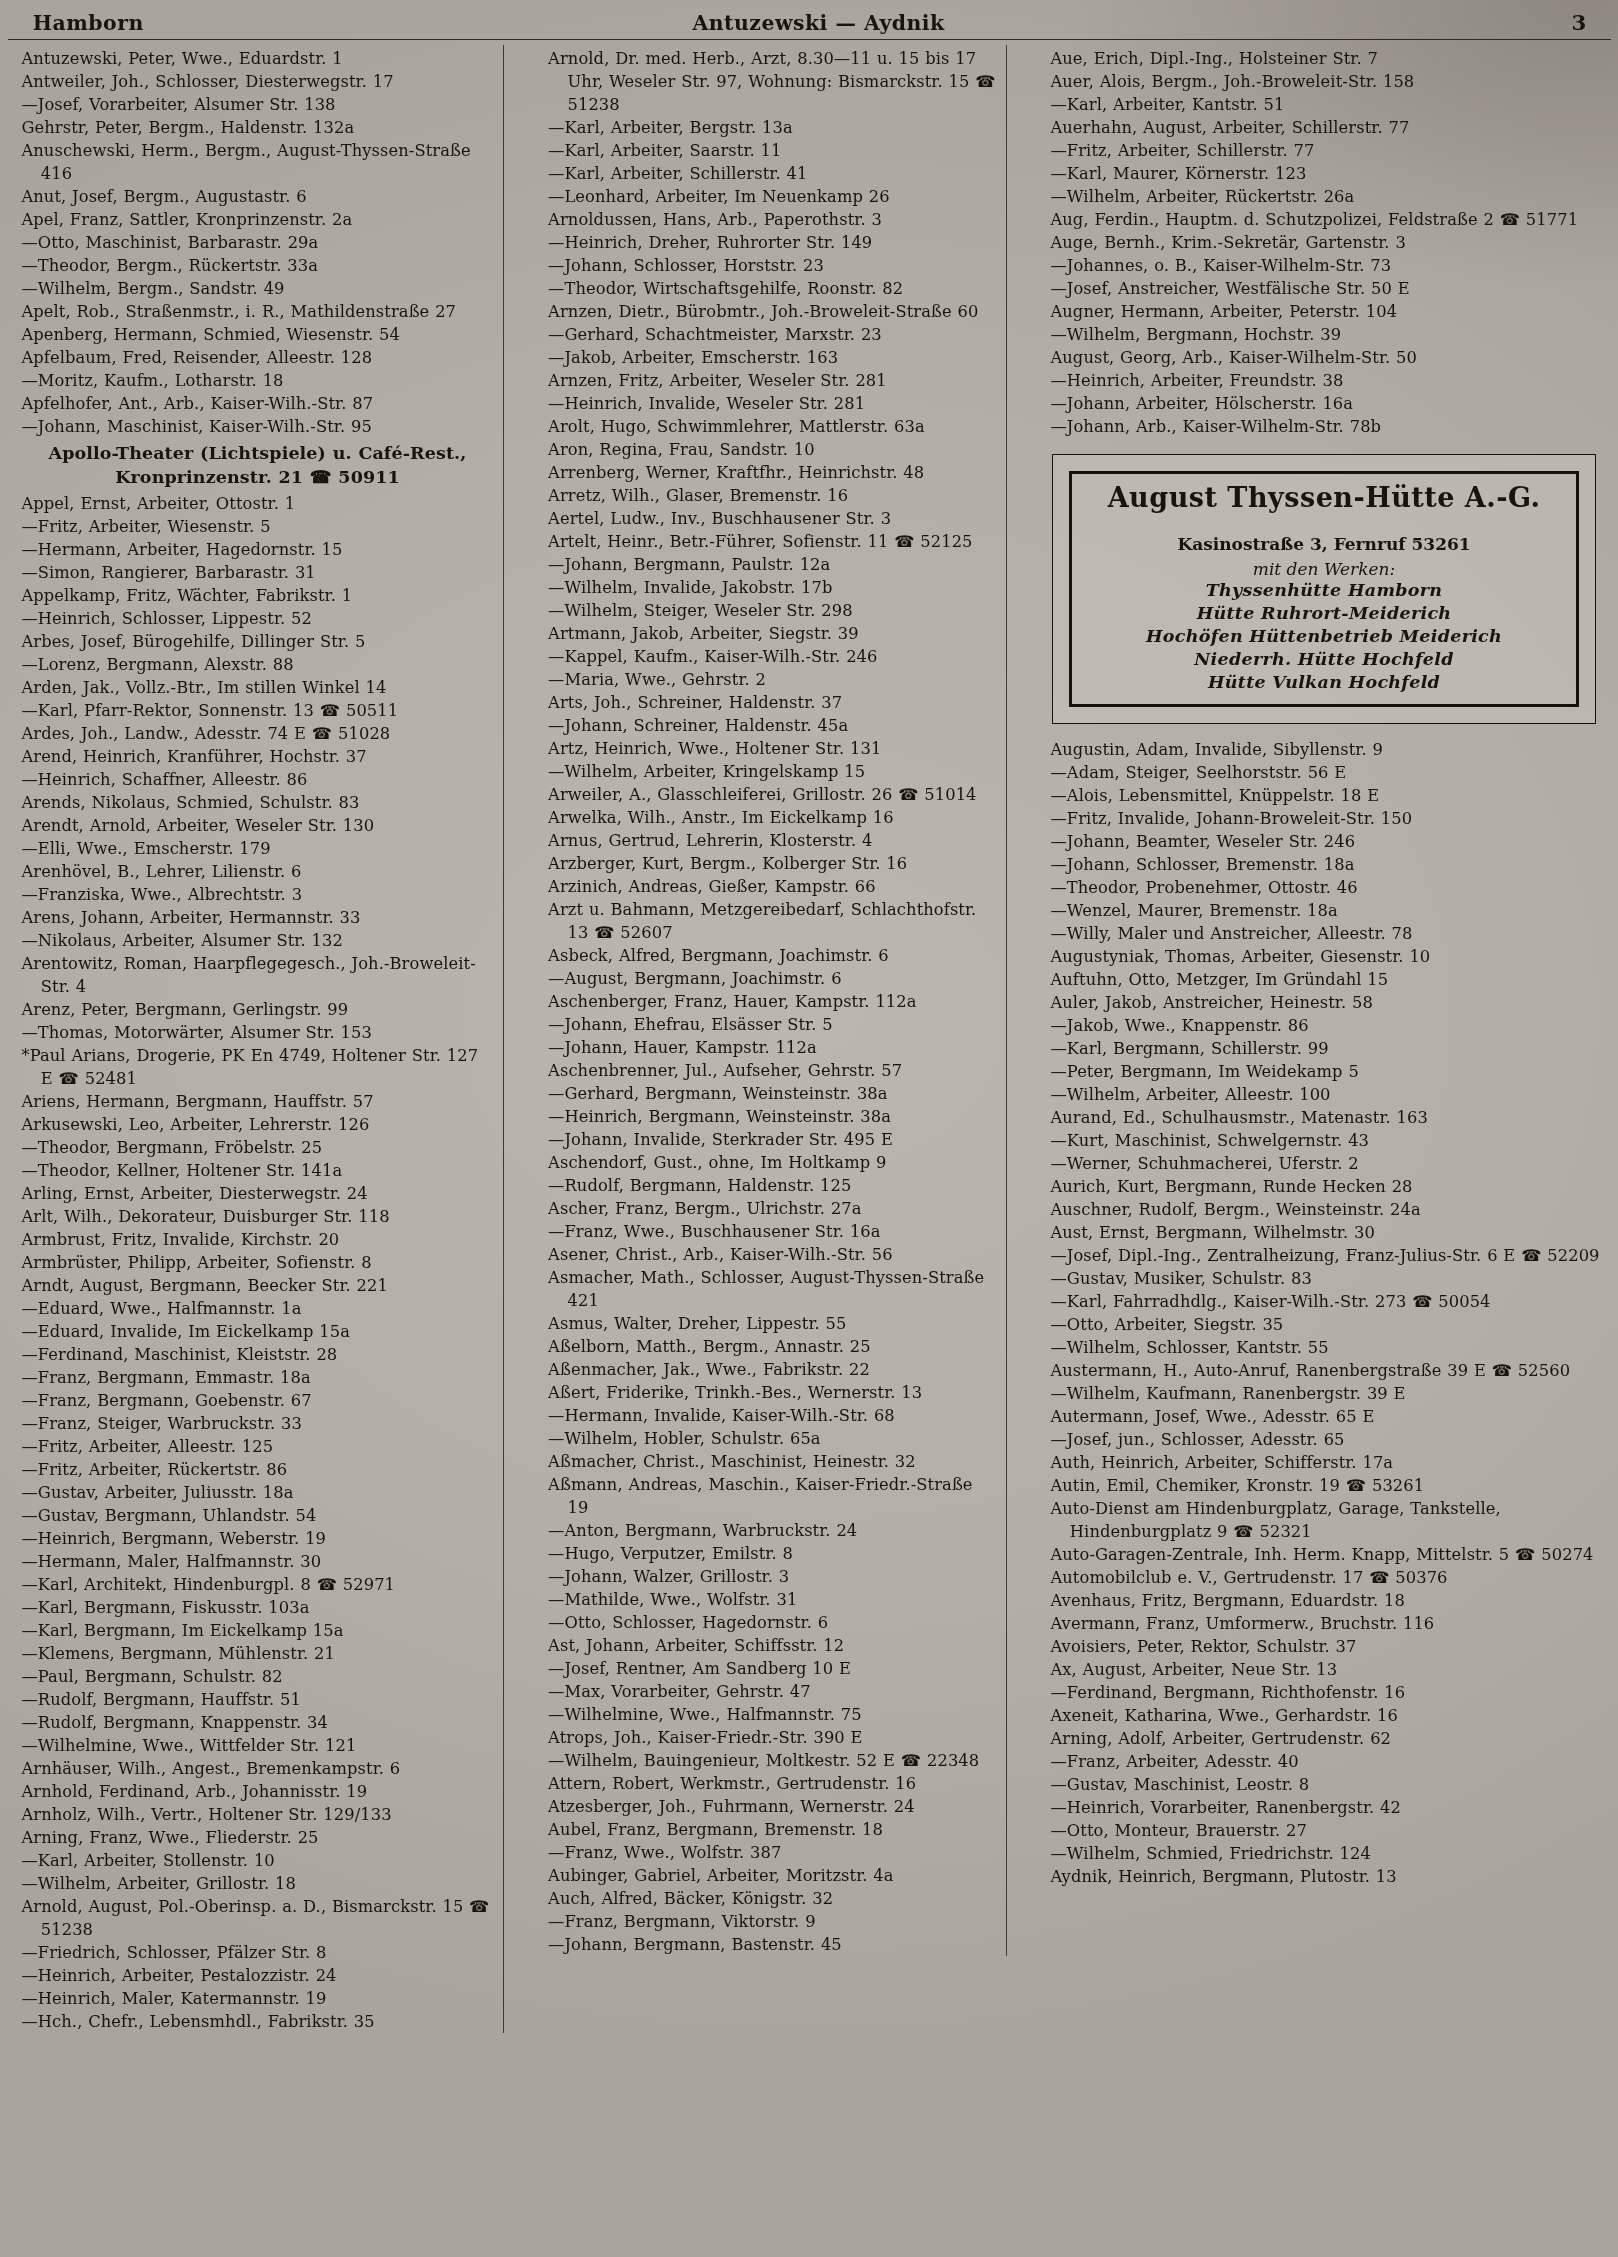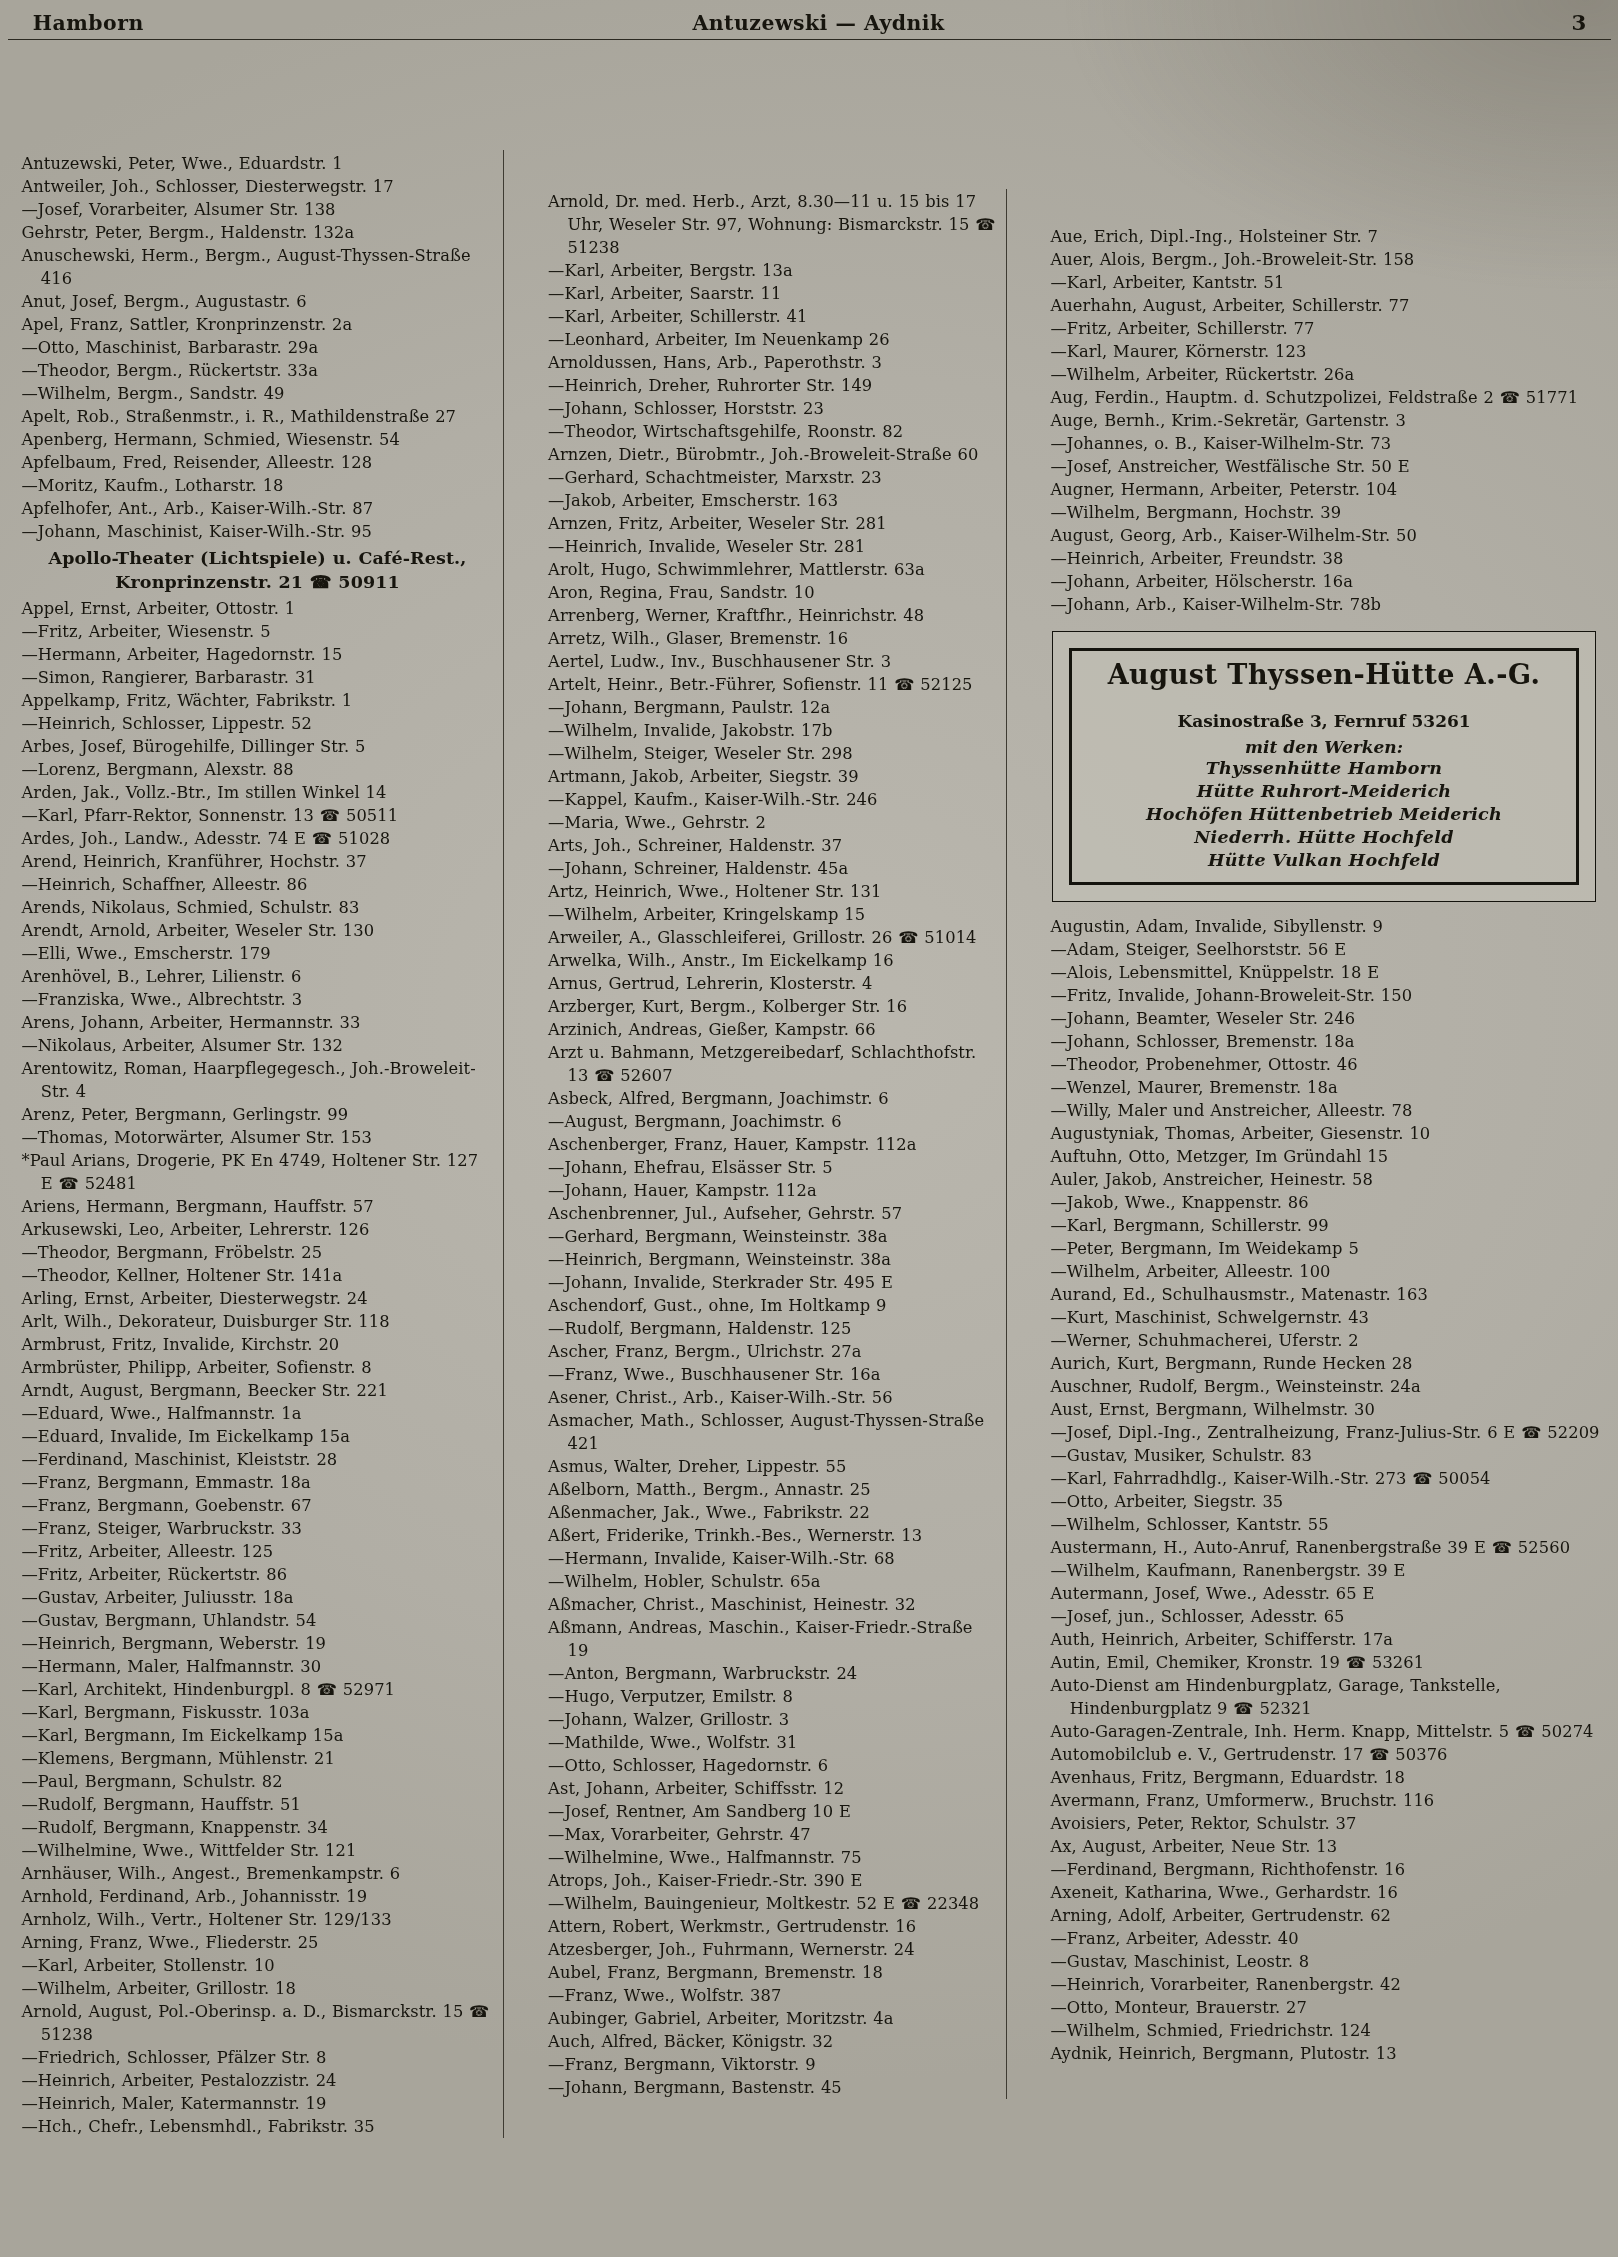--- a/index.html
+++ b/index.html
@@ -35,21 +35,21 @@
     font-weight: bold;
     letter-spacing: 0.5px;
     transform: translateX(-39px);
   }
   .header-right {
     font-size: 21.3px;
     font-weight: bold;
   }
   .columns {
     display: flex;
-    align-items: center;
+    align-items: flex-start;
     padding: 5.8px 9.7px 0 13.6px;
     height: 2203px;
     box-sizing: border-box;
     gap: 36px;
   }
   .col {
     box-sizing: border-box;
     padding: 1.9px 9.7px 0 7.8px;
   }
   .col-left  { width: 32.2%; border-right: 1.5px solid #3e3b32; }
@@ -89,21 +89,21 @@
     letter-spacing: 0.5px;
     line-height: 31px;
   }
   .ad-subtitle {
     font-size: 17px;
     font-weight: bold;
     margin-top: 21px;
   }
   .ad-intro {
     font-size: 17px;
-    font-weight: bold;
+    font-weight: normal;
     font-style: italic;
     margin-top: 5.8px;
   }
   .ad-line {
     font-size: 17.5px;
     font-weight: bold;
     font-style: italic;
     line-height: 23px;
     letter-spacing: 0.3px;
   }

